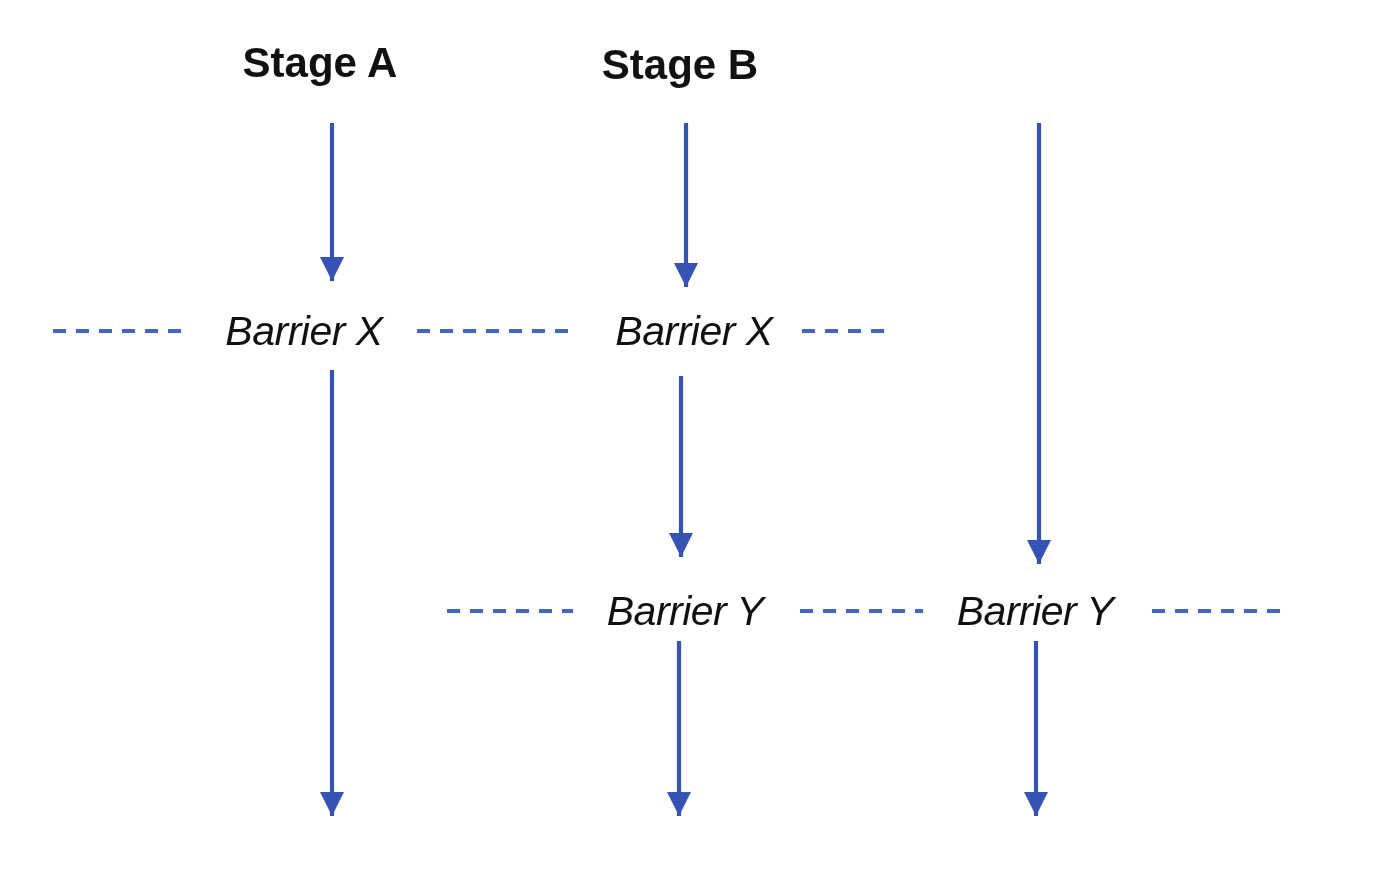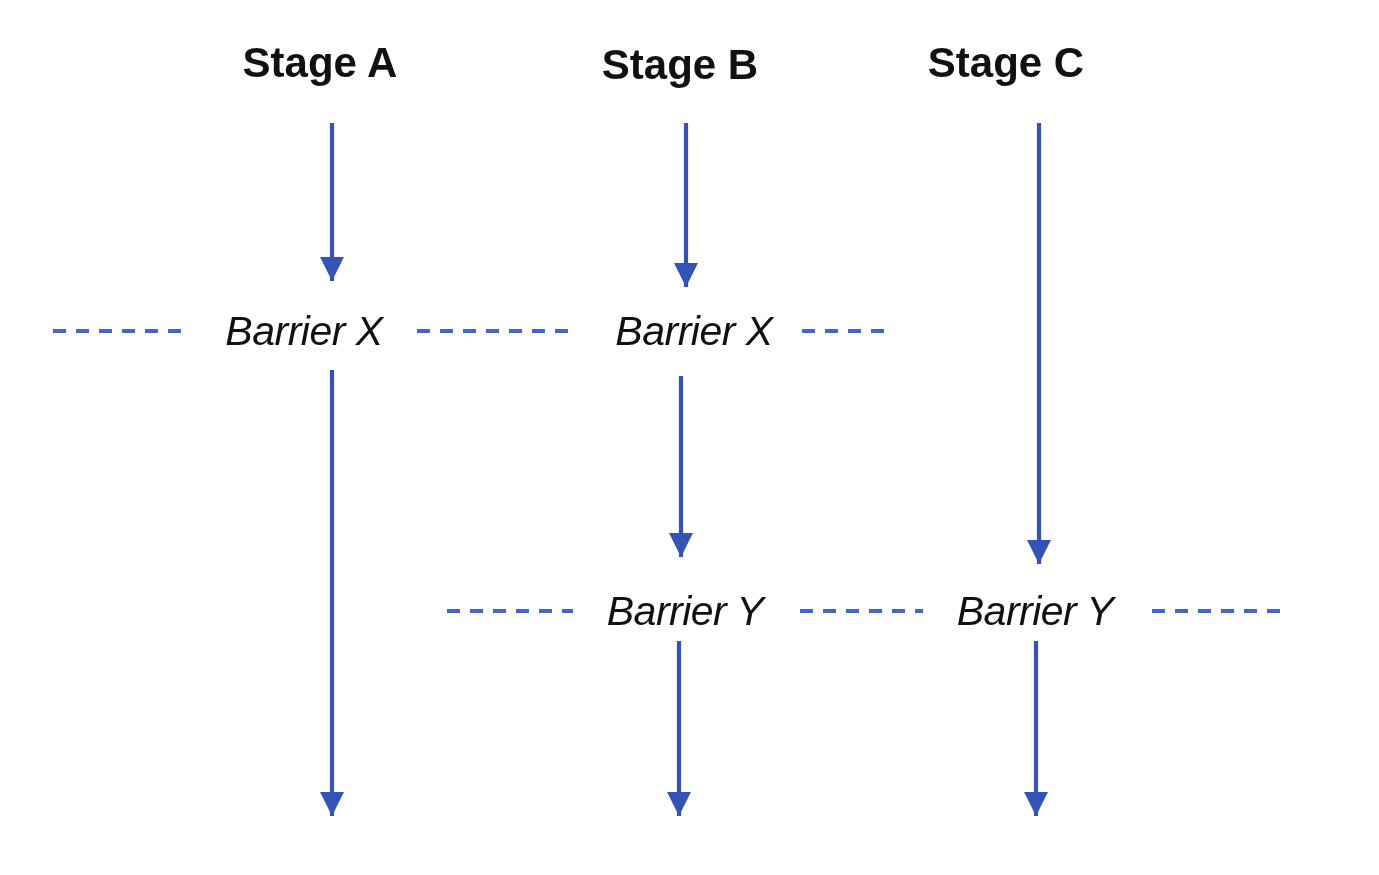--- a/index.html
+++ b/index.html
@@ -65,21 +65,20 @@
     font-style: italic;
   }
 </style>
 </head>
 <body>
 
 <div class="diagram-canvas">
 
   <div class="stage-label" style="left:320px; top:42px;">Stage A</div>
   <div class="stage-label" style="left:656px; top:44px;margin-left:24px;">Stage B</div>
-  <div class="stage-label" style="left:1006px; top:42px;">Stage C</div>
 
   <svg class="arrow-layer" viewBox="0 0 1379 875">
     <defs>
       <marker id="arrowhead" viewBox="0 0 10 10" refX="10" refY="5" markerWidth="24" markerHeight="24" markerUnits="userSpaceOnUse" orient="auto">
         <path d="M0,0 L10,5 L0,10 z" class="arrowhead-fill"></path>
       </marker>
     </defs>
 
     <line class="arrow-line" x1="332" y1="123" x2="332" y2="281" marker-end="url(#arrowhead)"></line>
     <line class="arrow-line" x1="332" y1="370" x2="332" y2="816" marker-end="url(#arrowhead)"></line>

